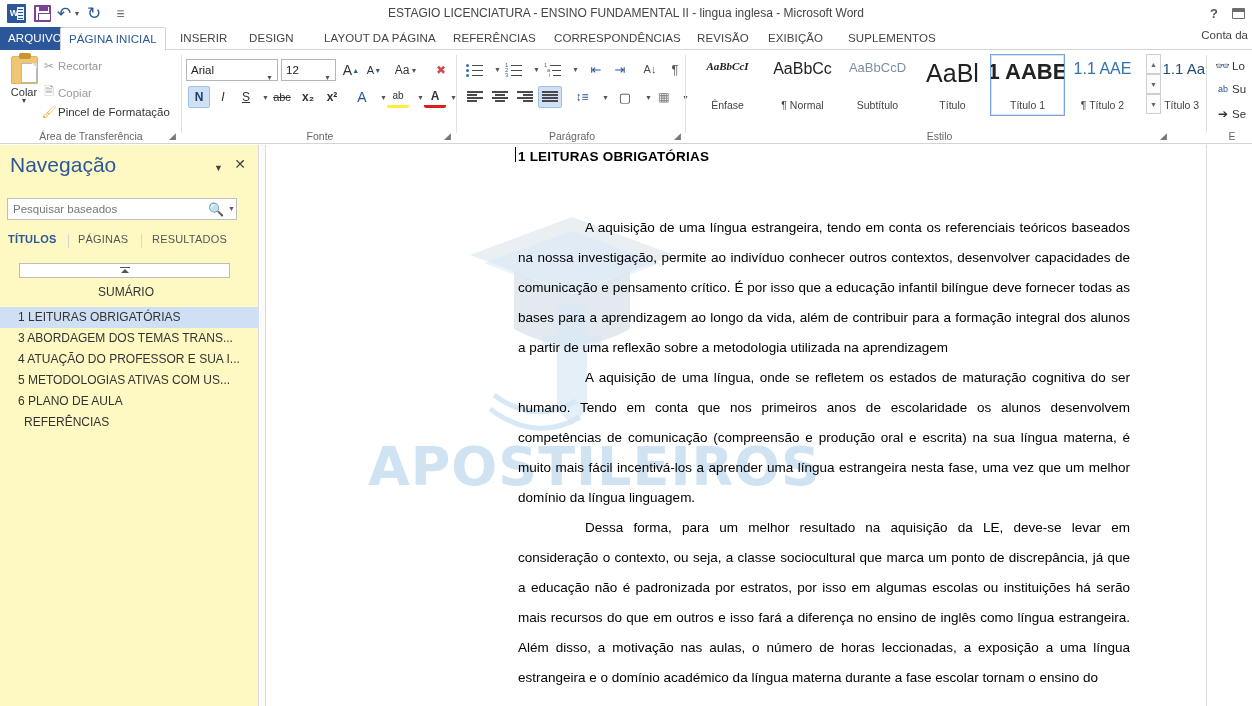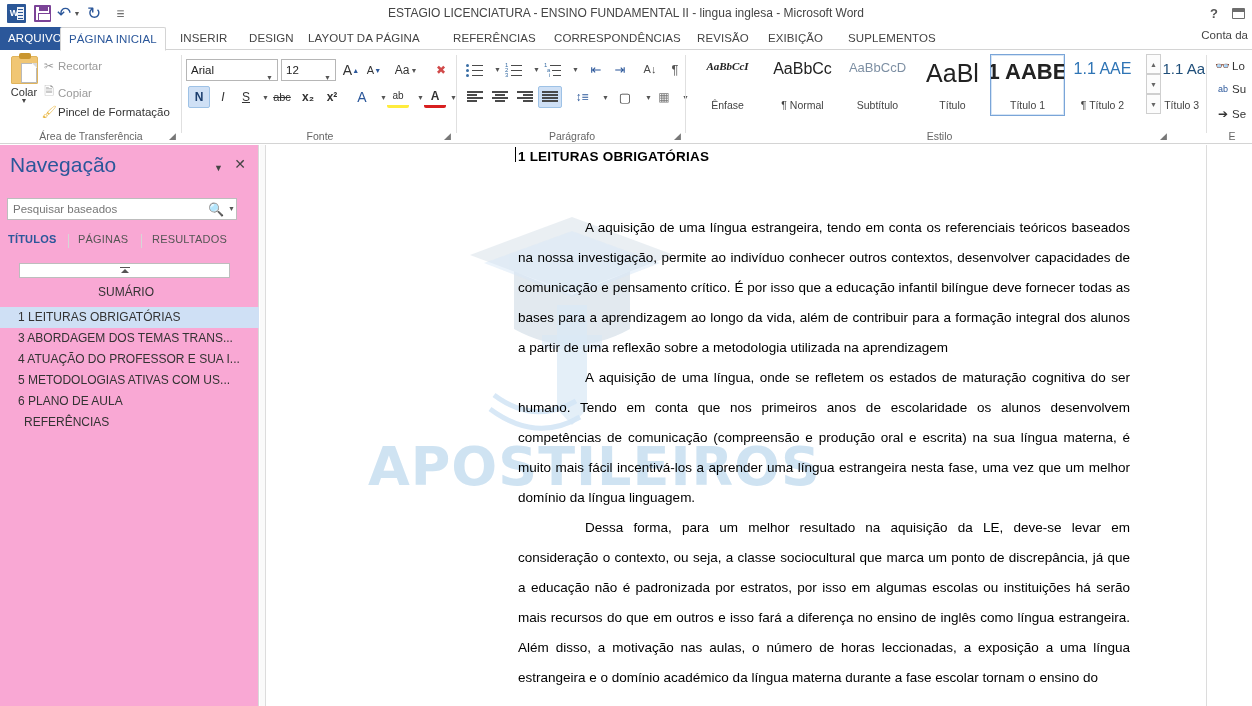--- a/index.html
+++ b/index.html
@@ -127,21 +127,21 @@
   .ss-btn { width: 15px; height: 20px; border: 1px solid #cfcfcf; background: #fcfcfc; display: flex; align-items: center; justify-content: center; font-size: 7px; color: #666; }
 
   
   #g-edit { left: 1208px; width: 60px; }
   .edit-item { position: absolute; left: 6px; font-size: 11.5px; color: #333; white-space: nowrap; display: flex; align-items: center; }
 
   
   .workspace { position: absolute; top: 145px; left: 0; width: 1252px; height: 561px; background: #fff; }
 
   
-  .navpane { position: absolute; left: 0; top: 0; width: 259px; height: 561px; background: #f9a8d4; border-right: 1px solid #d9d9d9; }
+  .navpane { position: absolute; left: 0; top: 0; width: 259px; height: 561px; background: #fef9c3; border-right: 1px solid #d9d9d9; }
   .nav-title { position: absolute; left: 10px; top: 8px; font-size: 21px; color: #2b579a; font-weight: normal; }
   .nav-caret { position: absolute; right: 35px; top: 18px; font-size: 9px; color: #444; }
   .nav-close { position: absolute; right: 12px; top: 12px; font-size: 14px; color: #444; line-height: 14px; }
   .nav-search {
     position: absolute; left: 7px; top: 53px; width: 230px; height: 22px;
     border: 1px solid #bdbdbd; background: #fff; font-size: 11.5px; color: #767676;
     padding: 0 30px 0 5px; line-height: 20px;
   }
   .nav-search-ico { position: absolute; left: 208px; top: 57px; color: #2b579a; font-size: 13px; }
   .nav-search-caret { position: absolute; left: 228px; top: 60px; font-size: 7px; color: #555; }
@@ -226,21 +226,21 @@
           <span class="ribbon-disp"></span>
         </div>
     </div>
   </div>
 
   <div class="tabstrip">
     <div class="tab file" style="left:-8px">ARQUIVO</div>
     <div class="tab active" style="left:60px">PÁGINA INICIAL</div>
     <div class="tab" style="left:172px">INSERIR</div>
     <div class="tab" style="left:241px">DESIGN</div>
-    <div class="tab" style="left:300px">LAYOUT DA PÁGINA</div>
+    <div class="tab" style="left:316px">LAYOUT DA PÁGINA</div>
     <div class="tab" style="left:445px">REFERÊNCIAS</div>
     <div class="tab" style="left:546px">CORRESPONDÊNCIAS</div>
     <div class="tab" style="left:689px">REVISÃO</div>
     <div class="tab" style="left:760px">EXIBIÇÃO</div>
     <div class="tab" style="left:840px">SUPLEMENTOS</div>
     <div class="accountbar">Conta da</div>
   </div>
 
   <div class="ribbon">
 

